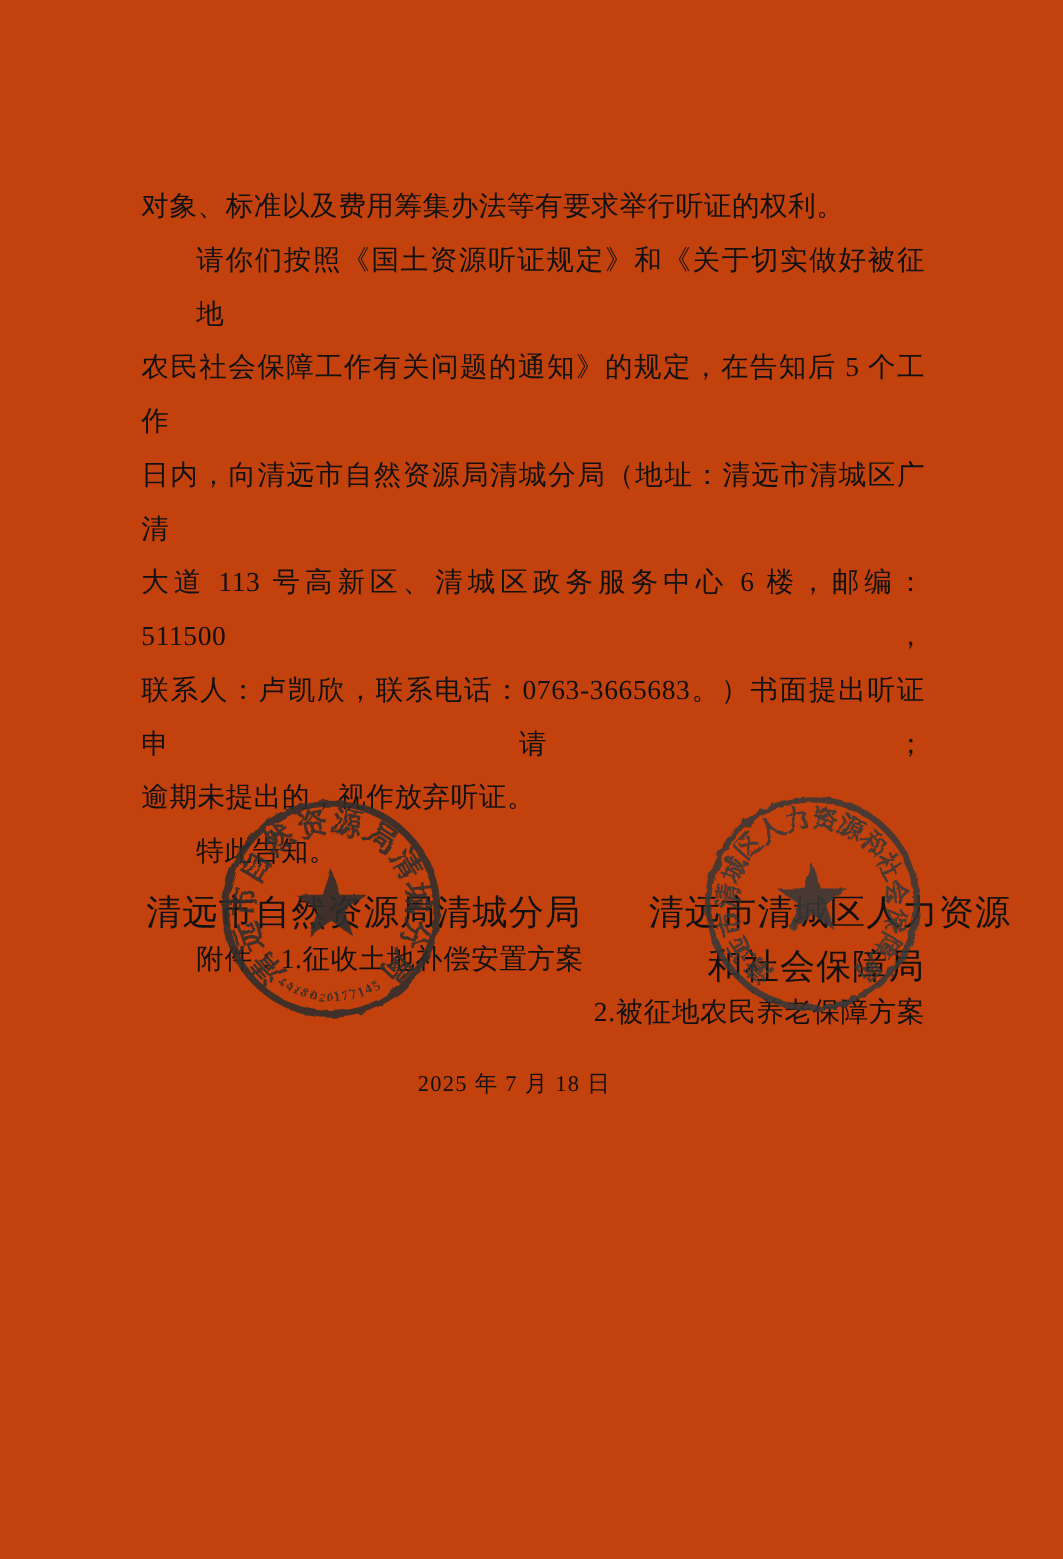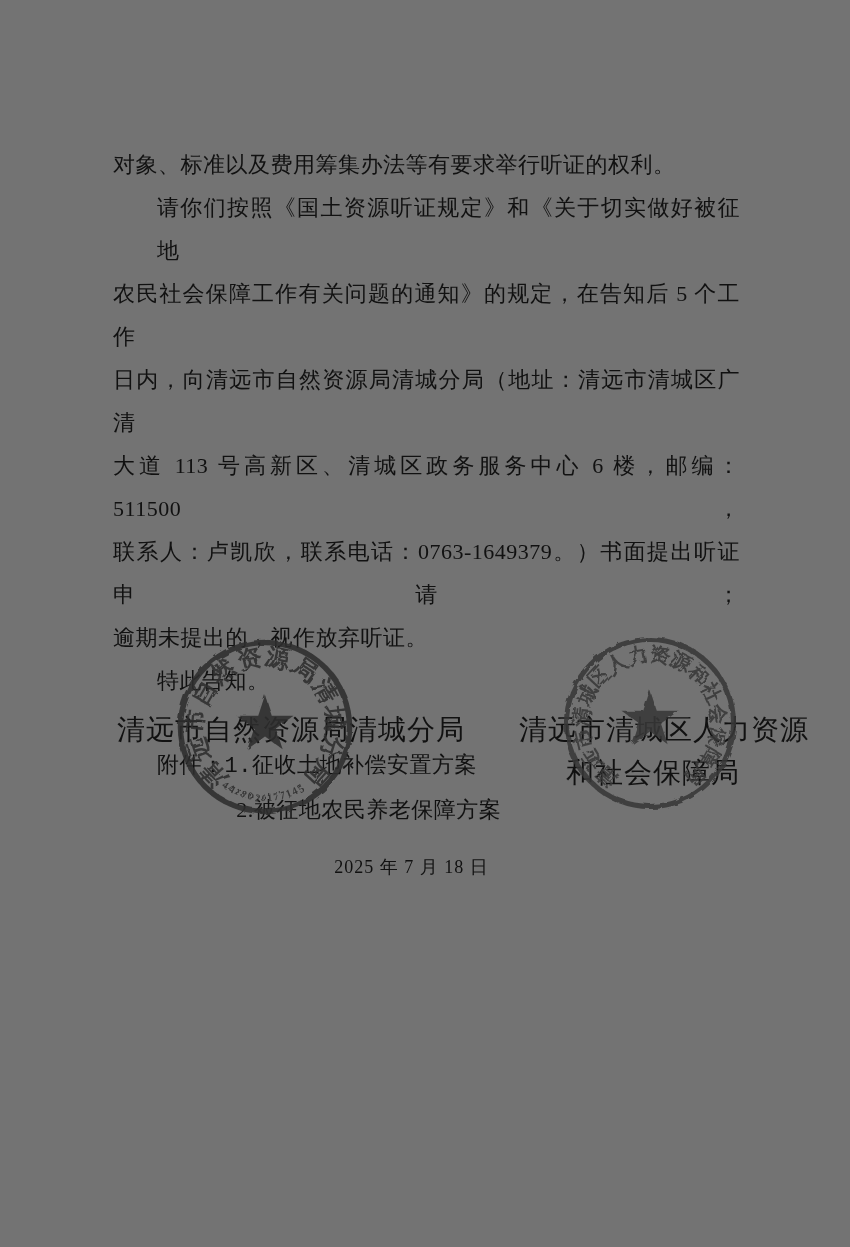--- a/index.html
+++ b/index.html
@@ -1,31 +1,31 @@
 <!DOCTYPE html>
 <html><head>
 <meta charset="utf-8">
 <style>
   html,body{margin:0;padding:0;}
   body{
     width:850px;height:1247px;position:relative;background:#ffffff;overflow:hidden;
     font-family:"Liberation Serif","DejaVu Serif",serif;color:#111;
   }
-  .page{position:absolute;inset:0;background:#737373;}
+  .page{position:absolute;inset:0;background:#c2410c;}
   .body-text{
     position:absolute;left:113px;top:143px;width:627px;
     font-size:22px;line-height:43px;letter-spacing:0.5px;
   }
   .line{white-space:pre-wrap;}
   .jl{text-align:justify;text-align-last:justify;}
   .indent{text-indent:2em;}
   .jl.indent{text-indent:0;padding-left:2em;}
   .spacer{height:43px;}
-  .att-item2{padding-left:5.6em;}
-  .att-line{padding-left:2em;font-family:Liberation Mono, monospace;}
+  .att-item2{padding-left:5.6em;text-align:right;}
+  .att-line{padding-left:2em;}
   .sig-name{
     position:absolute;font-size:28px;letter-spacing:1px;z-index:2;white-space:nowrap;
   }
   .sig-left{left:117px;top:711px;}
   .sig-right-1{left:519px;top:711px;text-align:right;}
   .sig-right-2{left:566px;top:754px;}
   .seal{position:absolute;z-index:3;opacity:0.87;}
   .seal-left{left:175px;top:637px;}
   .seal-right{left:561px;top:634px;}
   .seal text{font-family:"Liberation Serif","DejaVu Serif",serif;font-weight:bold;}
@@ -39,21 +39,21 @@
 <body>
 
 <div class="page">
 
   <div class="body-text">
     <div class="line">对象、标准以及费用筹集办法等有要求举行听证的权利。</div>
     <div class="line jl indent">请你们按照《国土资源听证规定》和《关于切实做好被征地</div>
     <div class="line jl">农民社会保障工作有关问题的通知》的规定，在告知后 5 个工作</div>
     <div class="line jl">日内，向清远市自然资源局清城分局（地址：清远市清城区广清</div>
     <div class="line jl">大道 113 号高新区、清城区政务服务中心 6 楼，邮编：511500，</div>
-    <div class="line jl">联系人：卢凯欣，联系电话：0763-1649379。）书面提出听证申请；</div>
+    <div class="line jl">联系人：卢凯欣，联系电话：0763-3665683。）书面提出听证申请；</div>
     <div class="line">逾期未提出的，视作放弃听证。</div>
     <div class="line indent">特此告知。</div>
     <div class="spacer"></div>
     <div class="line att-line"><span>附件：</span><span>1.征收土地补偿安置方案</span></div>
     <div class="line att-item2"><span>2.被征地农民养老保障方案</span></div>
   </div>
 
   <div class="sig-name sig-left">清远市自然资源局清城分局</div>
   <div class="sig-name sig-right-1">清远市清城区人力资源</div>
   <div class="sig-name sig-right-2">和社会保障局</div>

